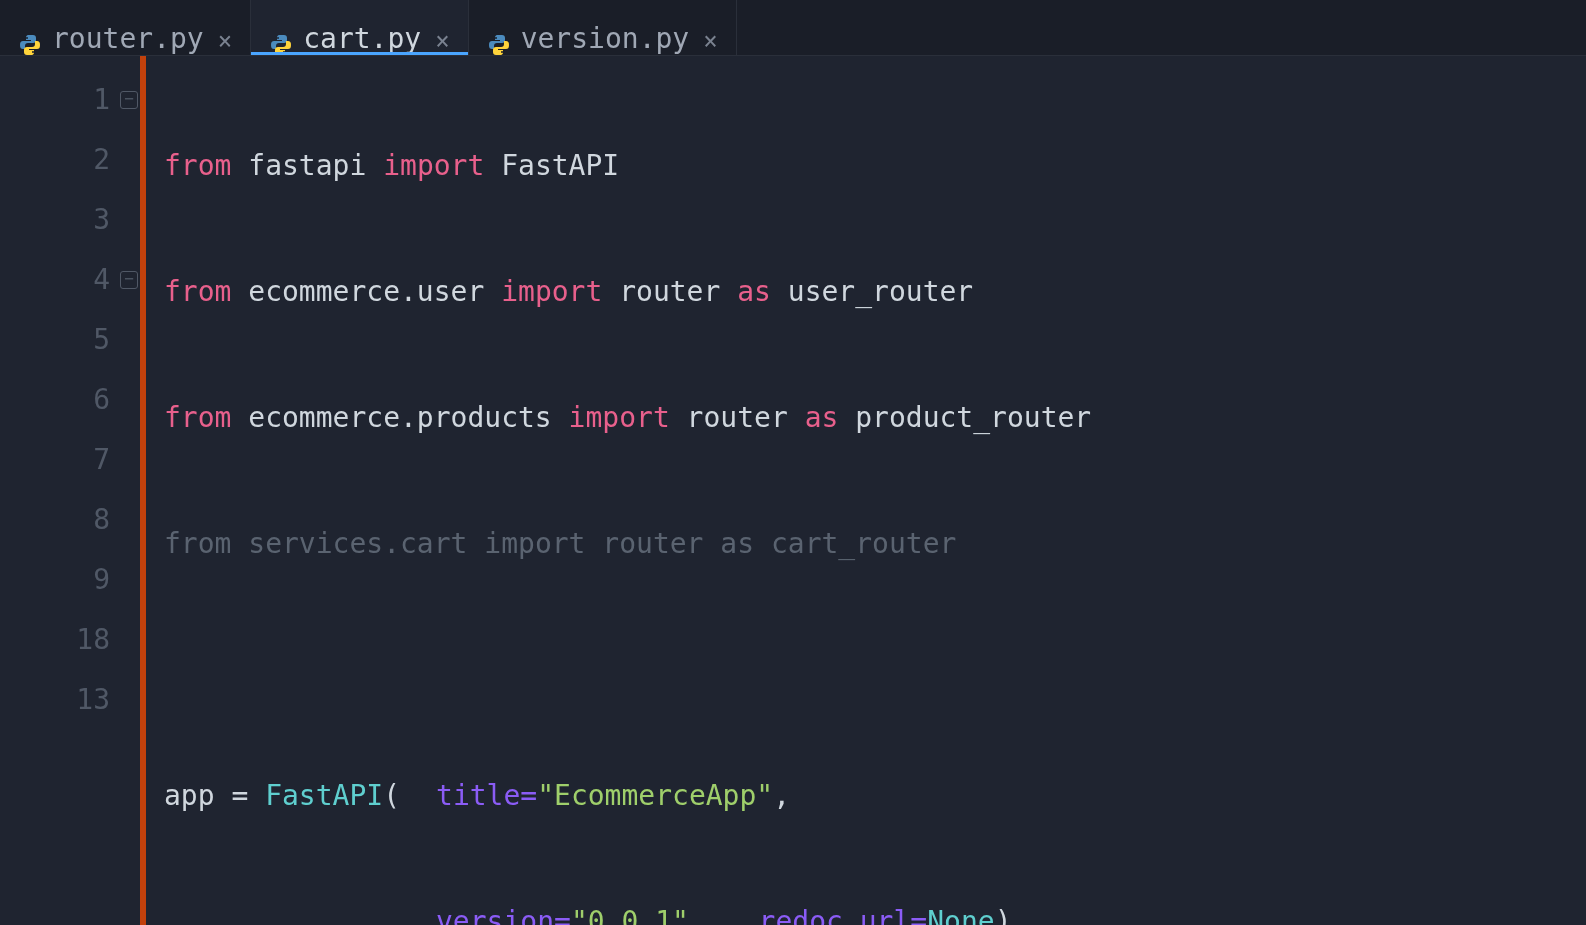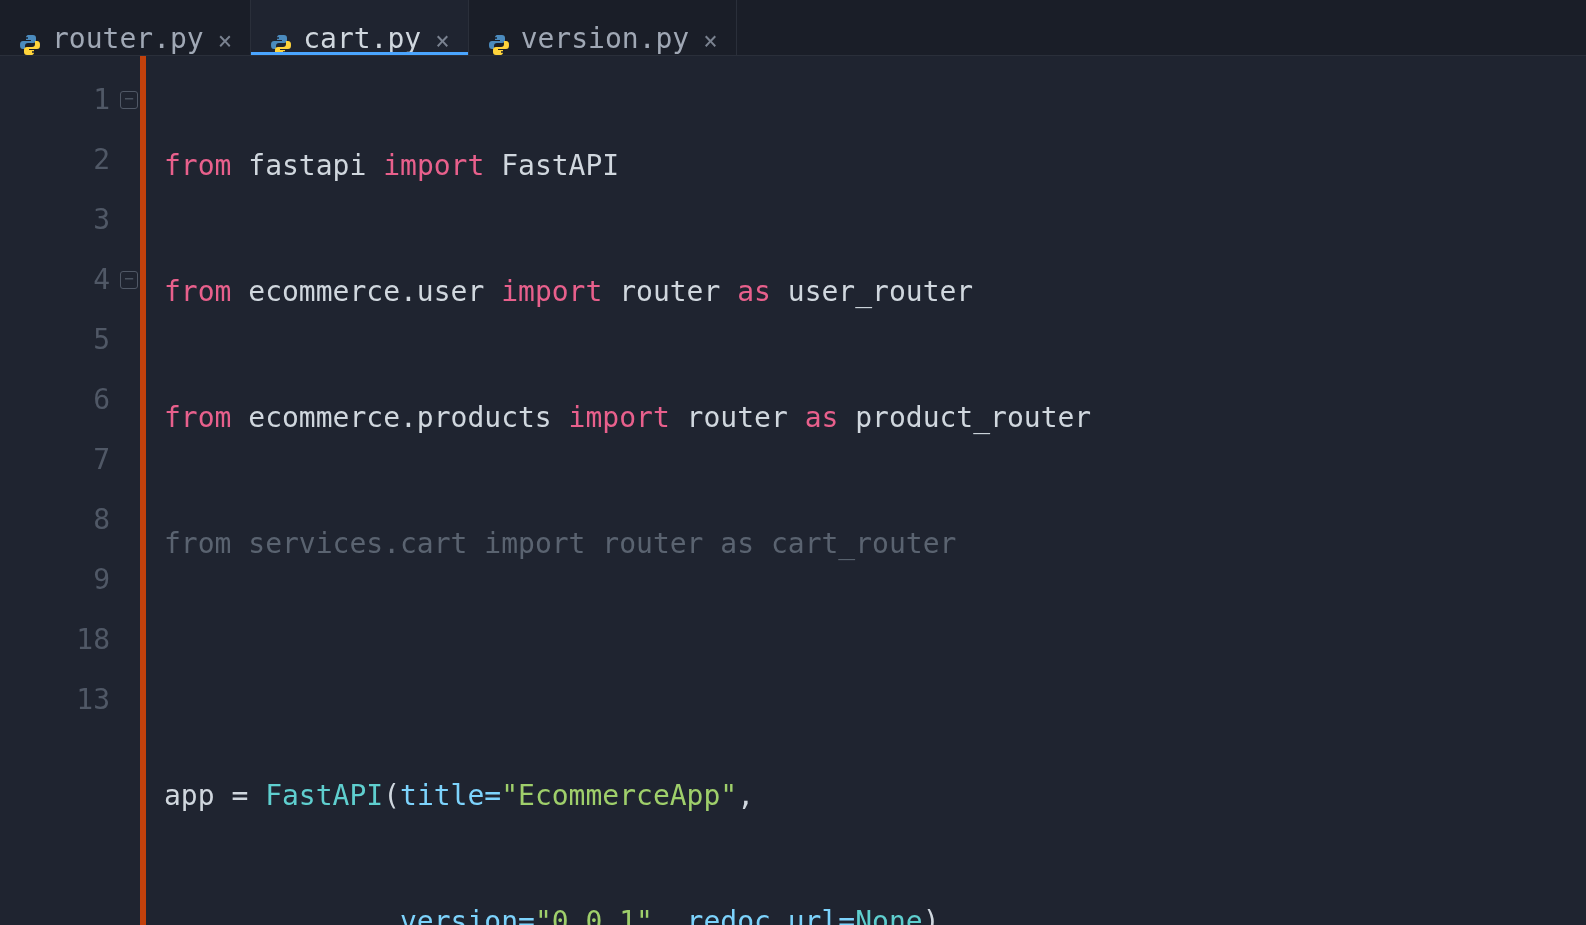--- a/index.html
+++ b/index.html
@@ -101,21 +101,21 @@
   }
   
   .code-line {
     height: 60px;
     line-height: 60px;
   }
   
   .kw { color: #e8608c; }
   .cls { color: #5fcfcf; }
   .str { color: #9fcf6b; }
-  .param { color: #7dd3fc; }
+  .param { color: #8b5cf6; margin-left: 36px; }
   .none { color: #5fcfcf; }
   .dim { color: #5a6370; }
   .plain { color: #d0d7de; }
   
 </style>
 </head>
 <body>
 
 <div class="tabs">
   <div class="tab">

